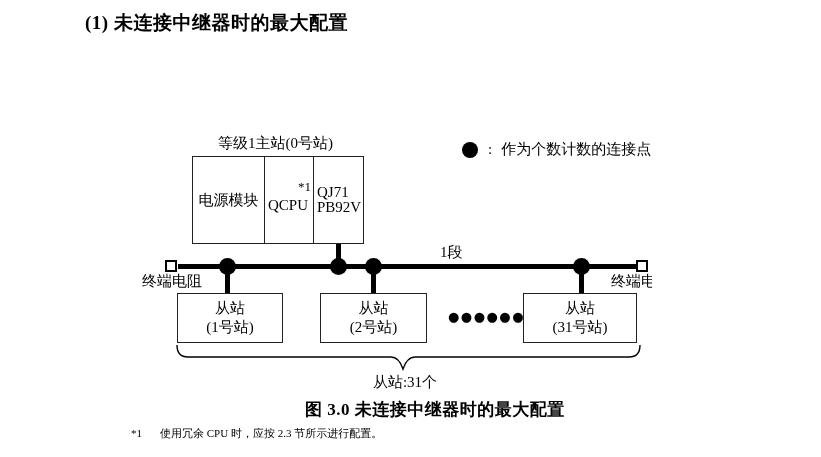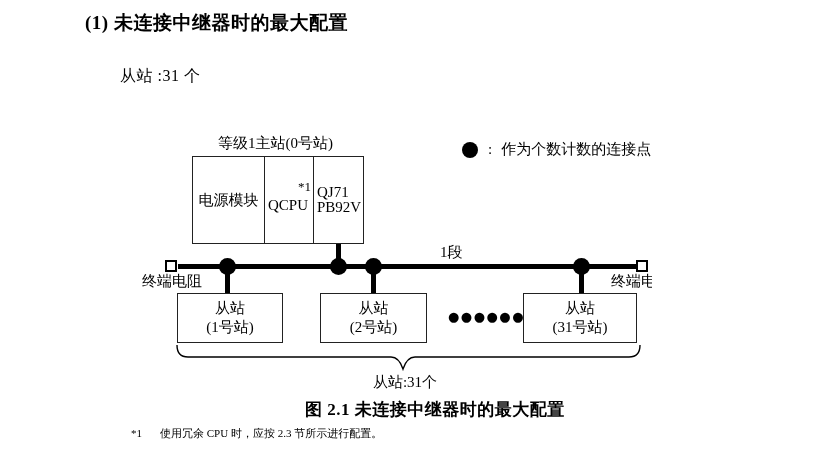--- a/index.html
+++ b/index.html
@@ -83,21 +83,20 @@
   .caption{left:305px;top:398px;font-size:17px;font-weight:bold;white-space:nowrap;letter-spacing:0.5px;}
   .footnote{left:131px;top:426px;font-size:11px;white-space:nowrap;}
   .footnote .marker{margin-right:18px;}
 </style>
 </head>
 <body>
 
 <div class="page">
 
   <div class="abs heading">(1) 未连接中继器时的最大配置</div>
-  <div class="abs topline slave-line">从站 :31 个</div>
 
   <div class="abs master-label">等级1主站(0号站)</div>
 
   <div class="abs master-box">
     <div class="mcell mcell1">
       <span>电源模块</span>
     </div>
     <div class="mcell mcell2">
       <span class="note">*1</span>
       <span class="qcpu">QCPU</span>
@@ -143,18 +142,18 @@
   <div class="abs slave-box slave31">
     <span>从站</span>
     <span>(31号站)</span>
   </div>
 
   <svg class="abs brace" width="467" height="30" viewBox="0 0 467 30">
     <path d="M2,0 Q2,12 13,12 L216,12 Q224,12 228,24 Q232,12 240,12 L454,12 Q465,12 465,0" fill="none" stroke="#000" stroke-width="1.4"></path>
   </svg>
   <div class="abs brace-label">从站:31个</div>
 
-  <div class="abs caption">图 2.1 未连接中继器时的最大配置</div>
+  <div class="abs caption">图 3.0 未连接中继器时的最大配置</div>
   <div class="abs footnote">
     <span class="marker">*1</span><span>使用冗余 CPU 时，应按 2.3 节所示进行配置。</span>
   </div>
 
 </div>
 
 </body></html>

